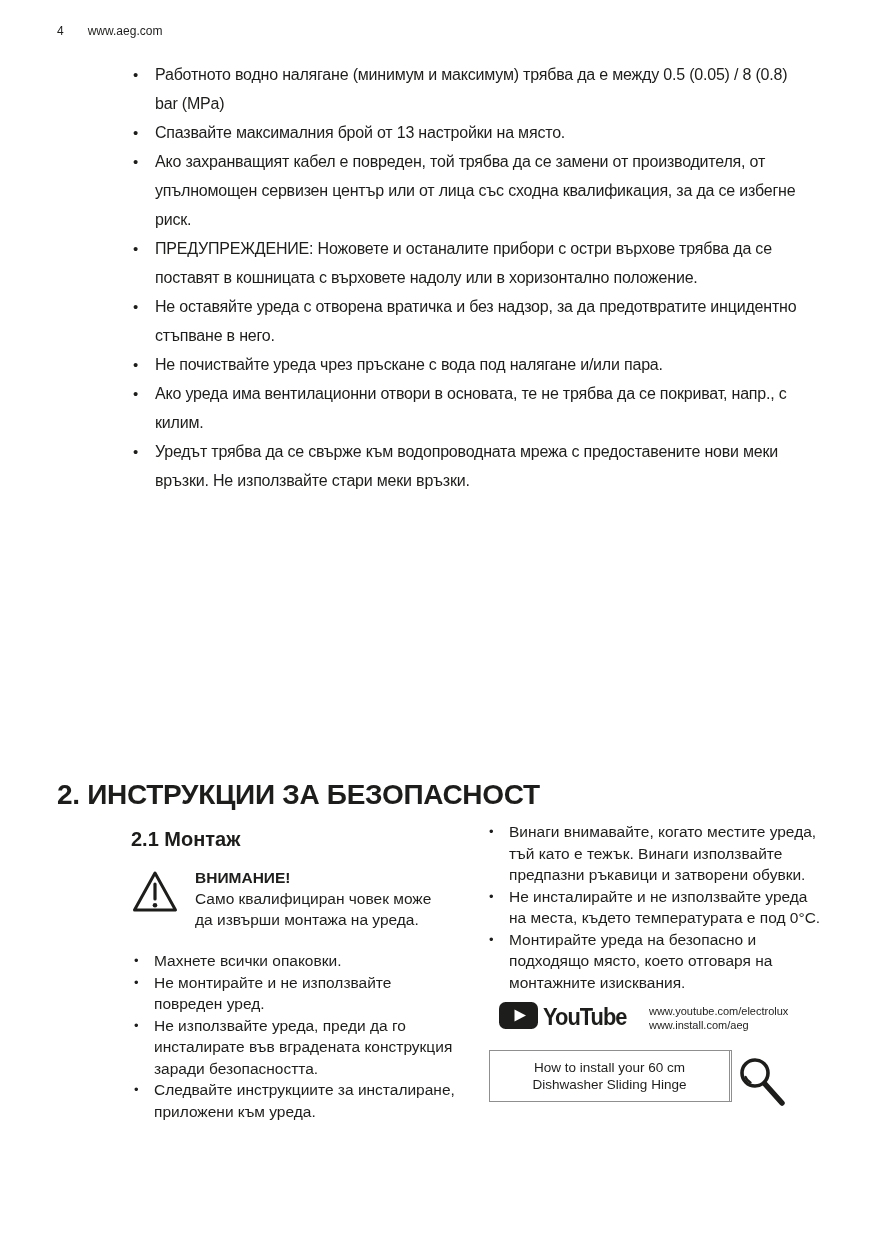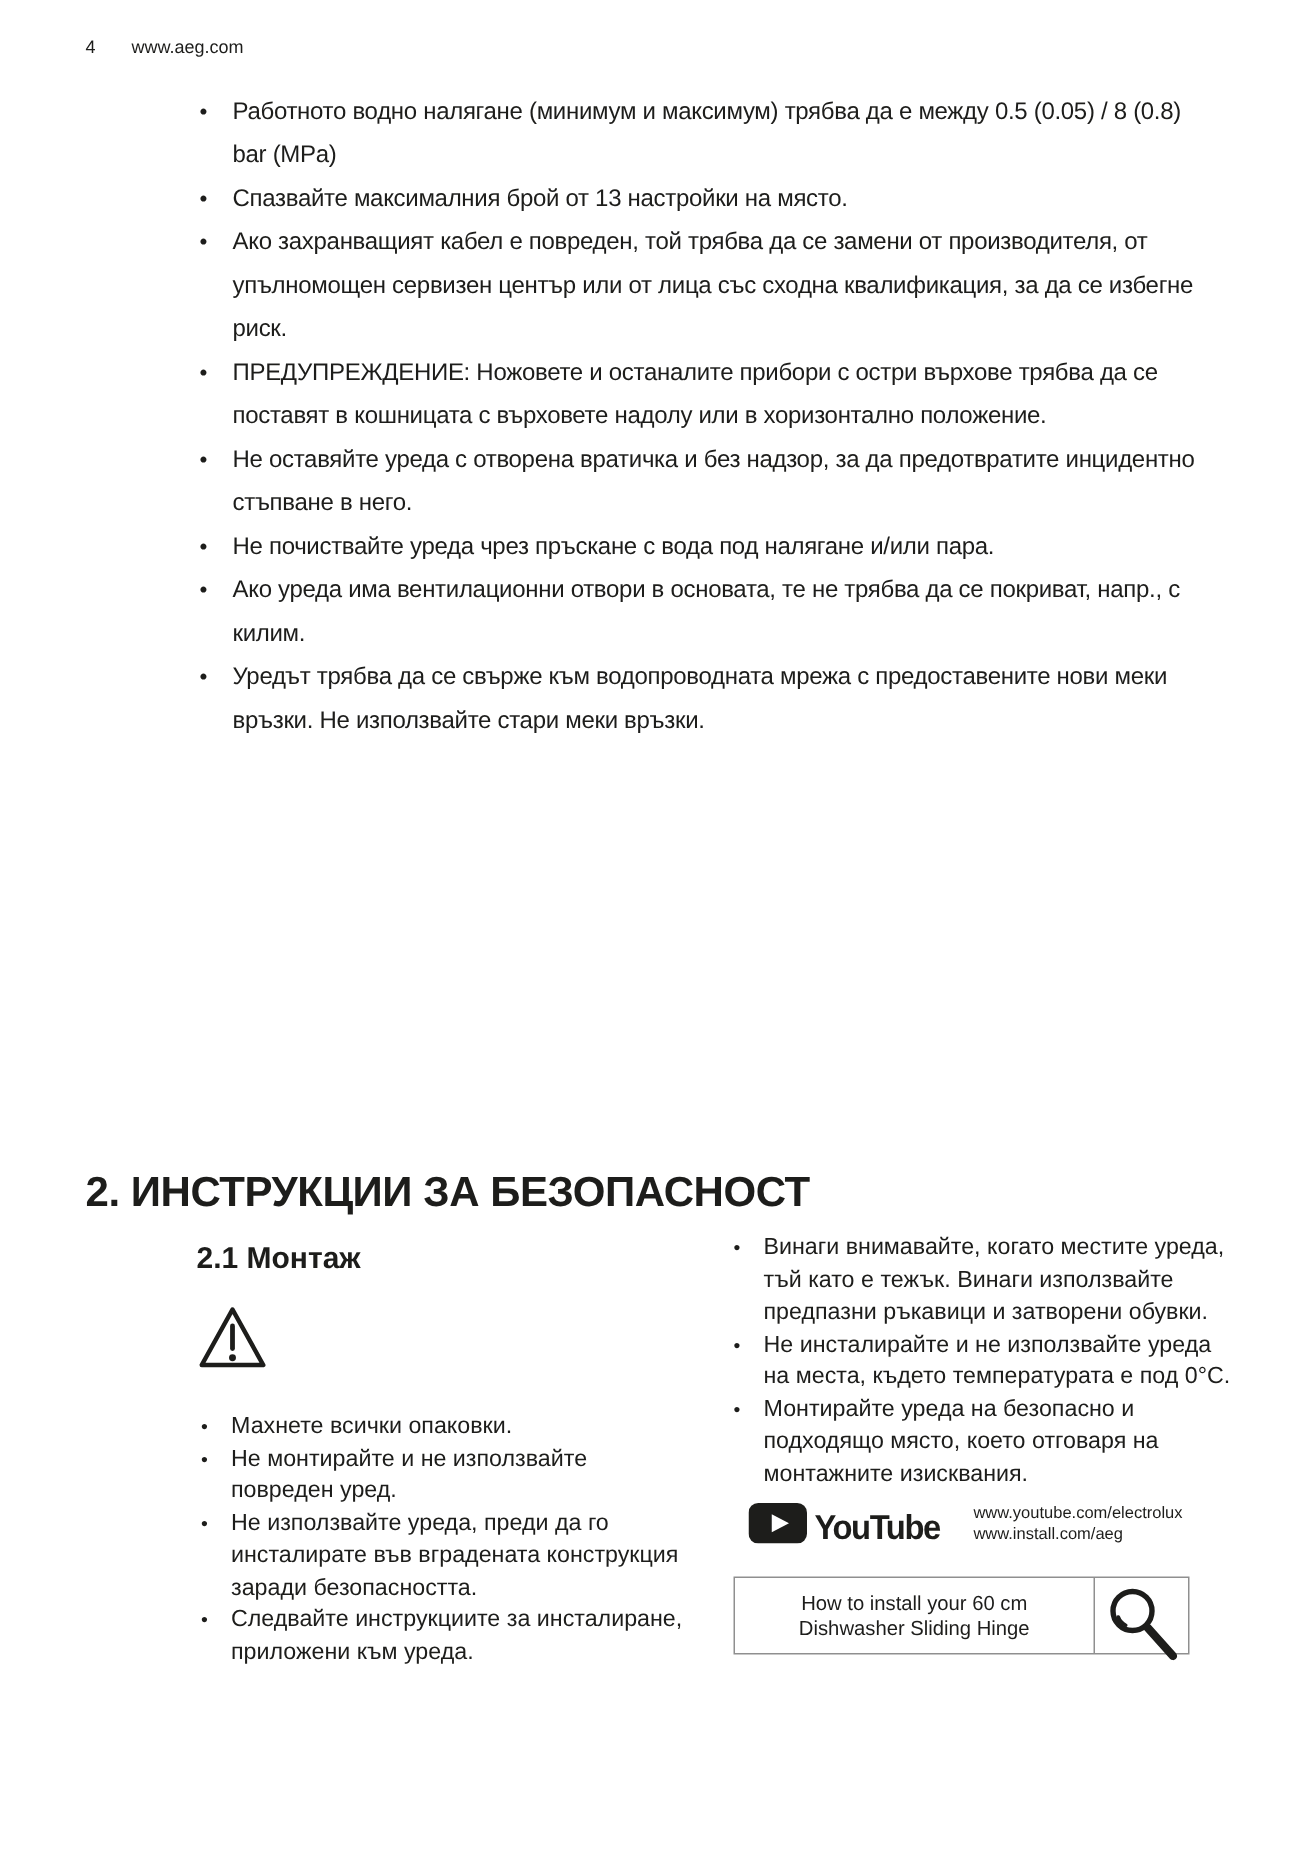--- a/index.html
+++ b/index.html
@@ -86,21 +86,21 @@
   .col-list li::before {
     content: "•";
     position: absolute;
     left: 3px; top: 0;
     font-size: 13px;
     line-height: 21.5px;
   }
   
   .youtube-row {
     display: flex;
-    align-items: flex-start;
+    align-items: center;
     gap: 18px;
     margin-top: 9px;
     margin-left: 13px;
   }
   .youtube-logo { display: flex; align-items: center; gap: 5px; }
   .youtube-wordmark {
     font-size: 23px;
     font-weight: bold;
     letter-spacing: -1px;
     transform: scaleX(0.95);
@@ -110,21 +110,21 @@
     font-size: 11px;
     font-weight: normal;
     line-height: 14px;
     white-space: nowrap;
   }
   
   .video-box {
     position: relative;
     margin-top: 17px;
     margin-left: 3px;
-    width: 304px;
+    width: 243px;
     height: 52px;
     border: 1.5px solid #8f8f8f;
     display: flex;
   }
   .video-box-text {
     width: 240px;
     border-right: 1.5px solid #8f8f8f;
     display: flex;
     flex-direction: column;
     justify-content: center;
@@ -170,20 +170,24 @@
     <h2 class="subsection-title">2.1 Монтаж</h2>
 
     <div class="warning-block">
       <span class="warning-icon">
         <svg width="48" height="46" viewBox="0 0 48 46">
           <path d="M24 4 L44.5 41 L3.5 41 Z" fill="none" stroke="#1d1d1b" stroke-width="3" stroke-linejoin="round"></path>
           <line x1="24" y1="15" x2="24" y2="30" stroke="#1d1d1b" stroke-width="3.2" stroke-linecap="round"></line>
           <circle cx="24" cy="36.2" r="2.3" fill="#1d1d1b"></circle>
         </svg>
       </span>
+      <div class="warning-body">
+        <div class="warning-title">ВНИМАНИЕ!</div>
+        <div>Само квалифициран човек може да извърши монтажа на уреда.</div>
+      </div>
     </div>
 
     <ul class="col-list">
       <li>Махнете всички опаковки.</li>
       <li>Не монтирайте и не използвайте повреден уред.</li>
       <li>Не използвайте уреда, преди да го инсталирате във вградената конструкция заради безопасността.</li>
       <li>Следвайте инструкциите за инсталиране, приложени към уреда.</li>
     </ul>
   </div>
 

